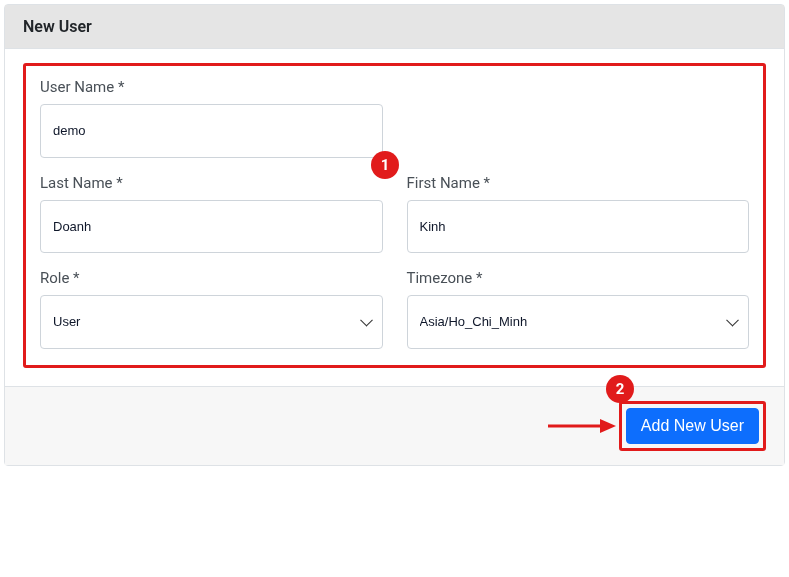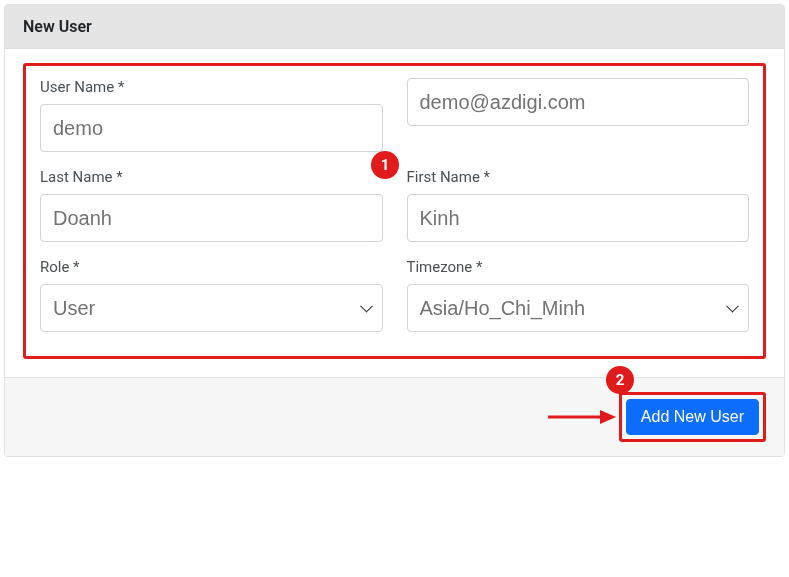--- a/index.html
+++ b/index.html
@@ -32,37 +32,37 @@
       border: 3px solid #e11b1b;
       border-radius: 3px;
       padding: 12px 14px 16px 14px;
       position: relative;
     }
     .row {
       display: flex;
       gap: 24px;
       margin-bottom: 16px;
     }
-    .row:last-child { margin-bottom: 8px; }
+    .row:last-child { margin-bottom: 0; }
     .col {
       flex: 1;
       display: flex;
       flex-direction: column;
     }
     label {
       color: #495057;
       font-size: 15px;
       margin-bottom: 8px;
     }
     .form-control, .form-select {
       width: 100%;
-      padding: 8px 12px;
-      font-size: 20px;
+      padding: 16px 12px;
+      font-size: 13px;
       line-height: 1.5;
-      color: #737373;
+      color: #0f172a;
       background-color: #fff;
       border: 1px solid #ced4da;
       border-radius: 4px;
       outline: none;
     }
     .form-select {
       appearance: none;
       background-image: none;
       padding-right: 30px;
       position: relative;
@@ -149,21 +149,20 @@
     </div>
 
     <div class="form-box">
 
       <div class="row">
         <div class="col">
           <label>User Name *</label>
           <input type="text" class="form-control" value="demo" style="">
         </div>
         <div class="col">
-          <input type="text" class="form-control" value="demo@azdigi.com" style="">
         </div>
       </div>
 
       <div class="row">
         <div class="col">
           <label>Last Name *</label>
           <input type="text" class="form-control" value="Doanh" style="">
         </div>
         <div class="col">
           <label>First Name *</label>

